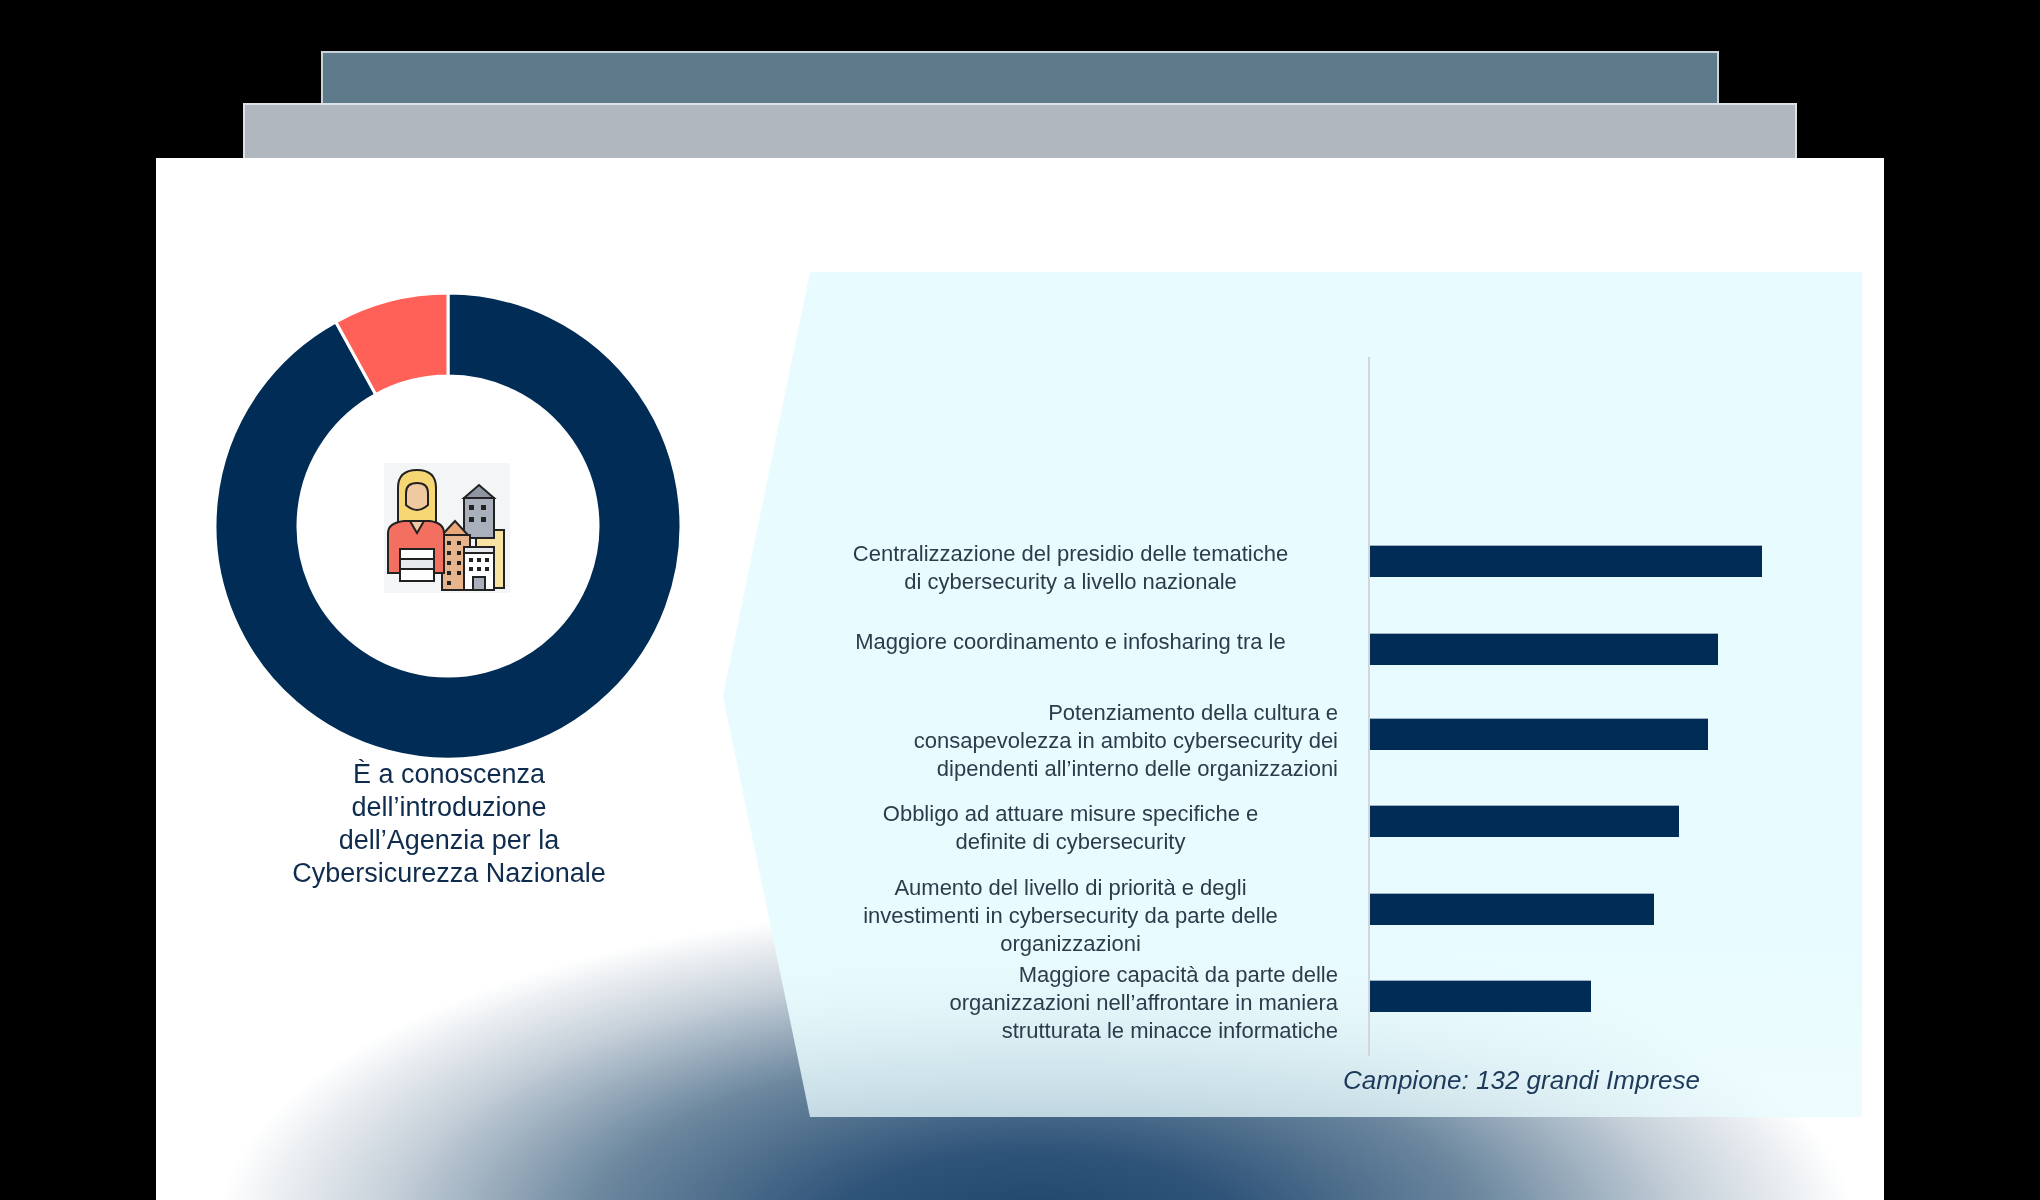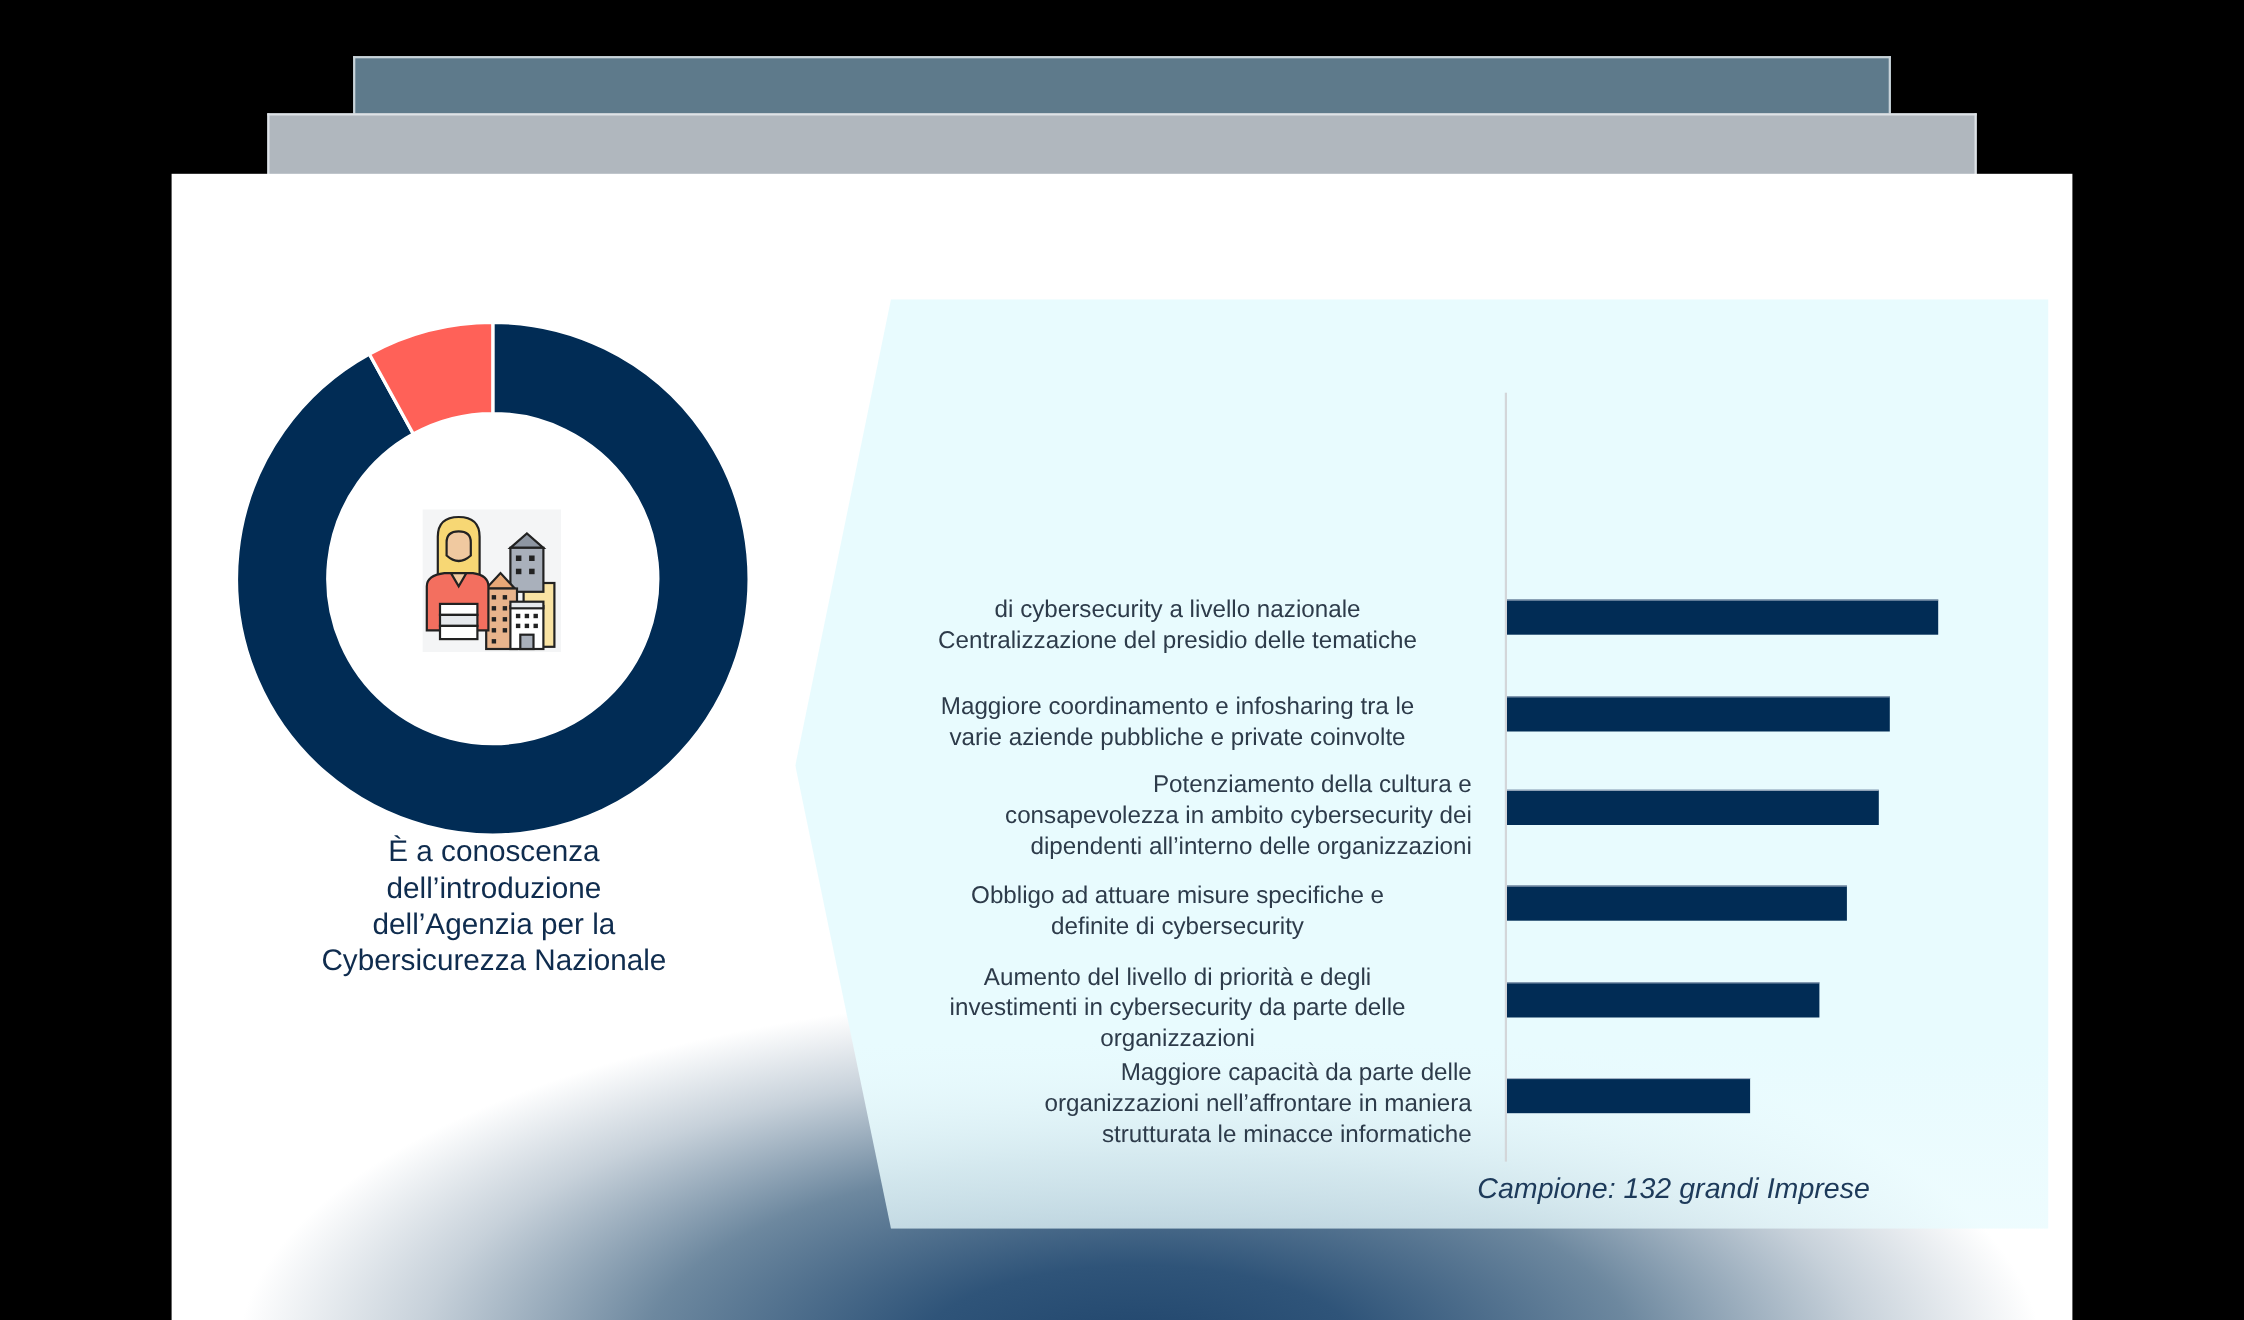--- a/index.html
+++ b/index.html
@@ -148,27 +148,26 @@
         </linearGradient>
       </defs>
       <polygon points="87,0 1139,0 1139,845 87,845 0,424" fill="url(#pfade)"></polygon>
     </svg>
 
 
     <div class="axis-line"></div>
 
     <div id="rows">
         <div class="row-label" style="top: 268px;">
+          <span>Centralizzazione del presidio delle tematiche</span>
           <span>di cybersecurity a livello nazionale</span>
-          <span>Centralizzazione del presidio delle tematiche</span>
         </div>
         <div class="bar" style="top: 273px; width: 392px;"></div>
         <div class="row-label" style="top: 356px;">
           <span>Maggiore coordinamento e infosharing tra le</span>
-          <span>varie aziende pubbliche e private coinvolte</span>
         </div>
         <div class="bar" style="top: 361px; width: 348px;"></div>
         <div class="row-label" style="top: 427px; text-align: right;">
           <span>Potenziamento della cultura e</span>
           <span>consapevolezza  in ambito cybersecurity  dei</span>
           <span>dipendenti all’interno delle organizzazioni</span>
         </div>
         <div class="bar" style="top: 446px; width: 338px;"></div>
         <div class="row-label" style="top: 528px;">
           <span>Obbligo ad attuare misure specifiche e</span>

